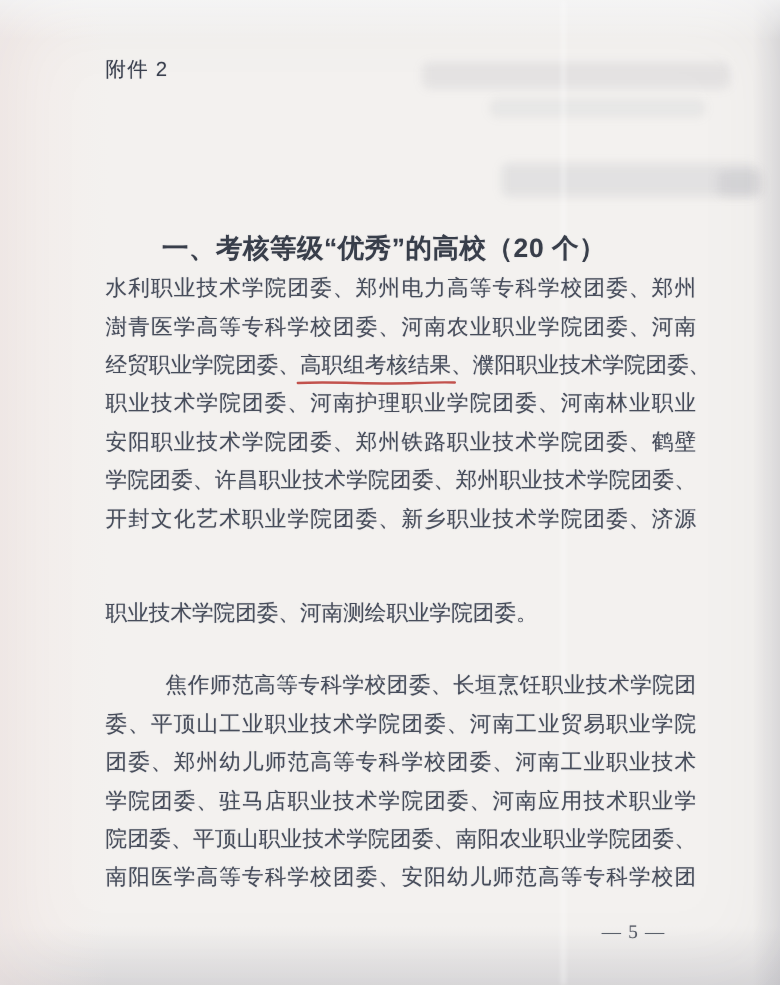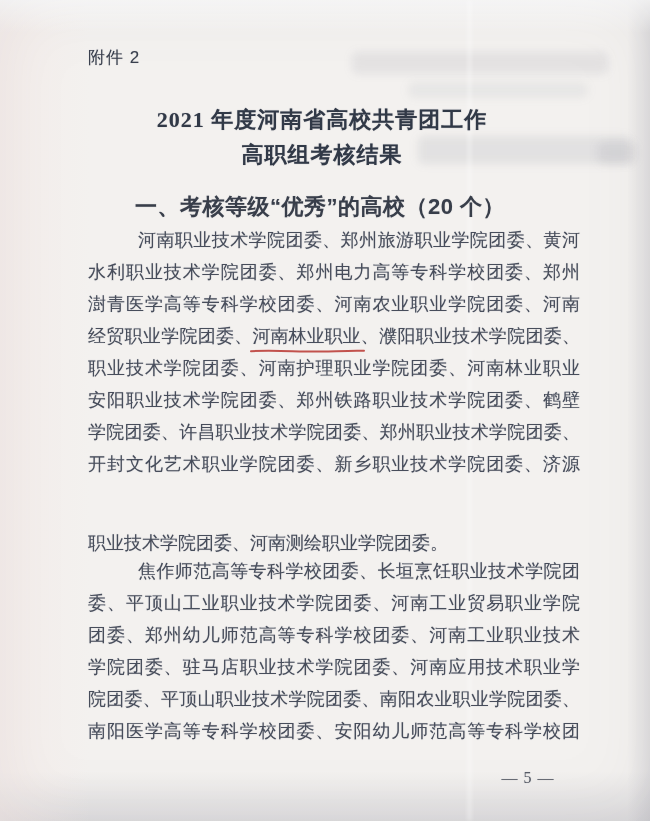--- a/index.html
+++ b/index.html
@@ -81,32 +81,27 @@
   <div class="ghost g1"></div>
   <div class="ghost g2"></div>
   <div class="ghost g3"></div>
   <div class="ghost g4"></div>
   <div class="streak"></div>
 
   <div class="content">
 
     <div class="attachment">附件 2</div>
 
-    <h1 class="title">
-      <div class="title-line">2021 年度河南省高校共青团工作</div>
-      <div class="title-line">高职组考核结果</div>
-    </h1>
 
     <div class="heading pos1">一、考核等级“优秀”的高校（20 个）</div>
 
     <div class="para pos1">
-      <div class="line indent">河南职业技术学院团委、郑州旅游职业学院团委、黄河</div>
       <div class="line">水利职业技术学院团委、郑州电力高等专科学校团委、郑州</div>
       <div class="line">澍青医学高等专科学校团委、河南农业职业学院团委、河南</div>
-      <div class="line"><span>经贸职业学院团委、</span><span class="marked"><span>河南林业职业</span><svg class="red-underline" viewBox="0 0 120 6" preserveAspectRatio="none">
+      <div class="line"><span>经贸职业学院团委、</span><span class="marked"><span>高职组考核结果</span><svg class="red-underline" viewBox="0 0 120 6" preserveAspectRatio="none">
               <path d="M1,3.2 C28,1.6 58,4.6 90,3.2 C102,2.7 112,2.4 119,2.8" stroke="#c2524d" stroke-width="2" fill="none" stroke-linecap="round"></path>
             </svg></span><span>、濮阳职业技术学院团委、</span></div>
       <div class="line">职业技术学院团委、河南护理职业学院团委、河南林业职业</div>
       <div class="line">安阳职业技术学院团委、郑州铁路职业技术学院团委、鹤壁</div>
       <div class="line">学院团委、许昌职业技术学院团委、郑州职业技术学院团委、</div>
       <div class="line">开封文化艺术职业学院团委、新乡职业技术学院团委、济源</div>
       <div class="line no-just">职业技术学院团委、河南测绘职业学院团委。</div>
     </div>
 
 

